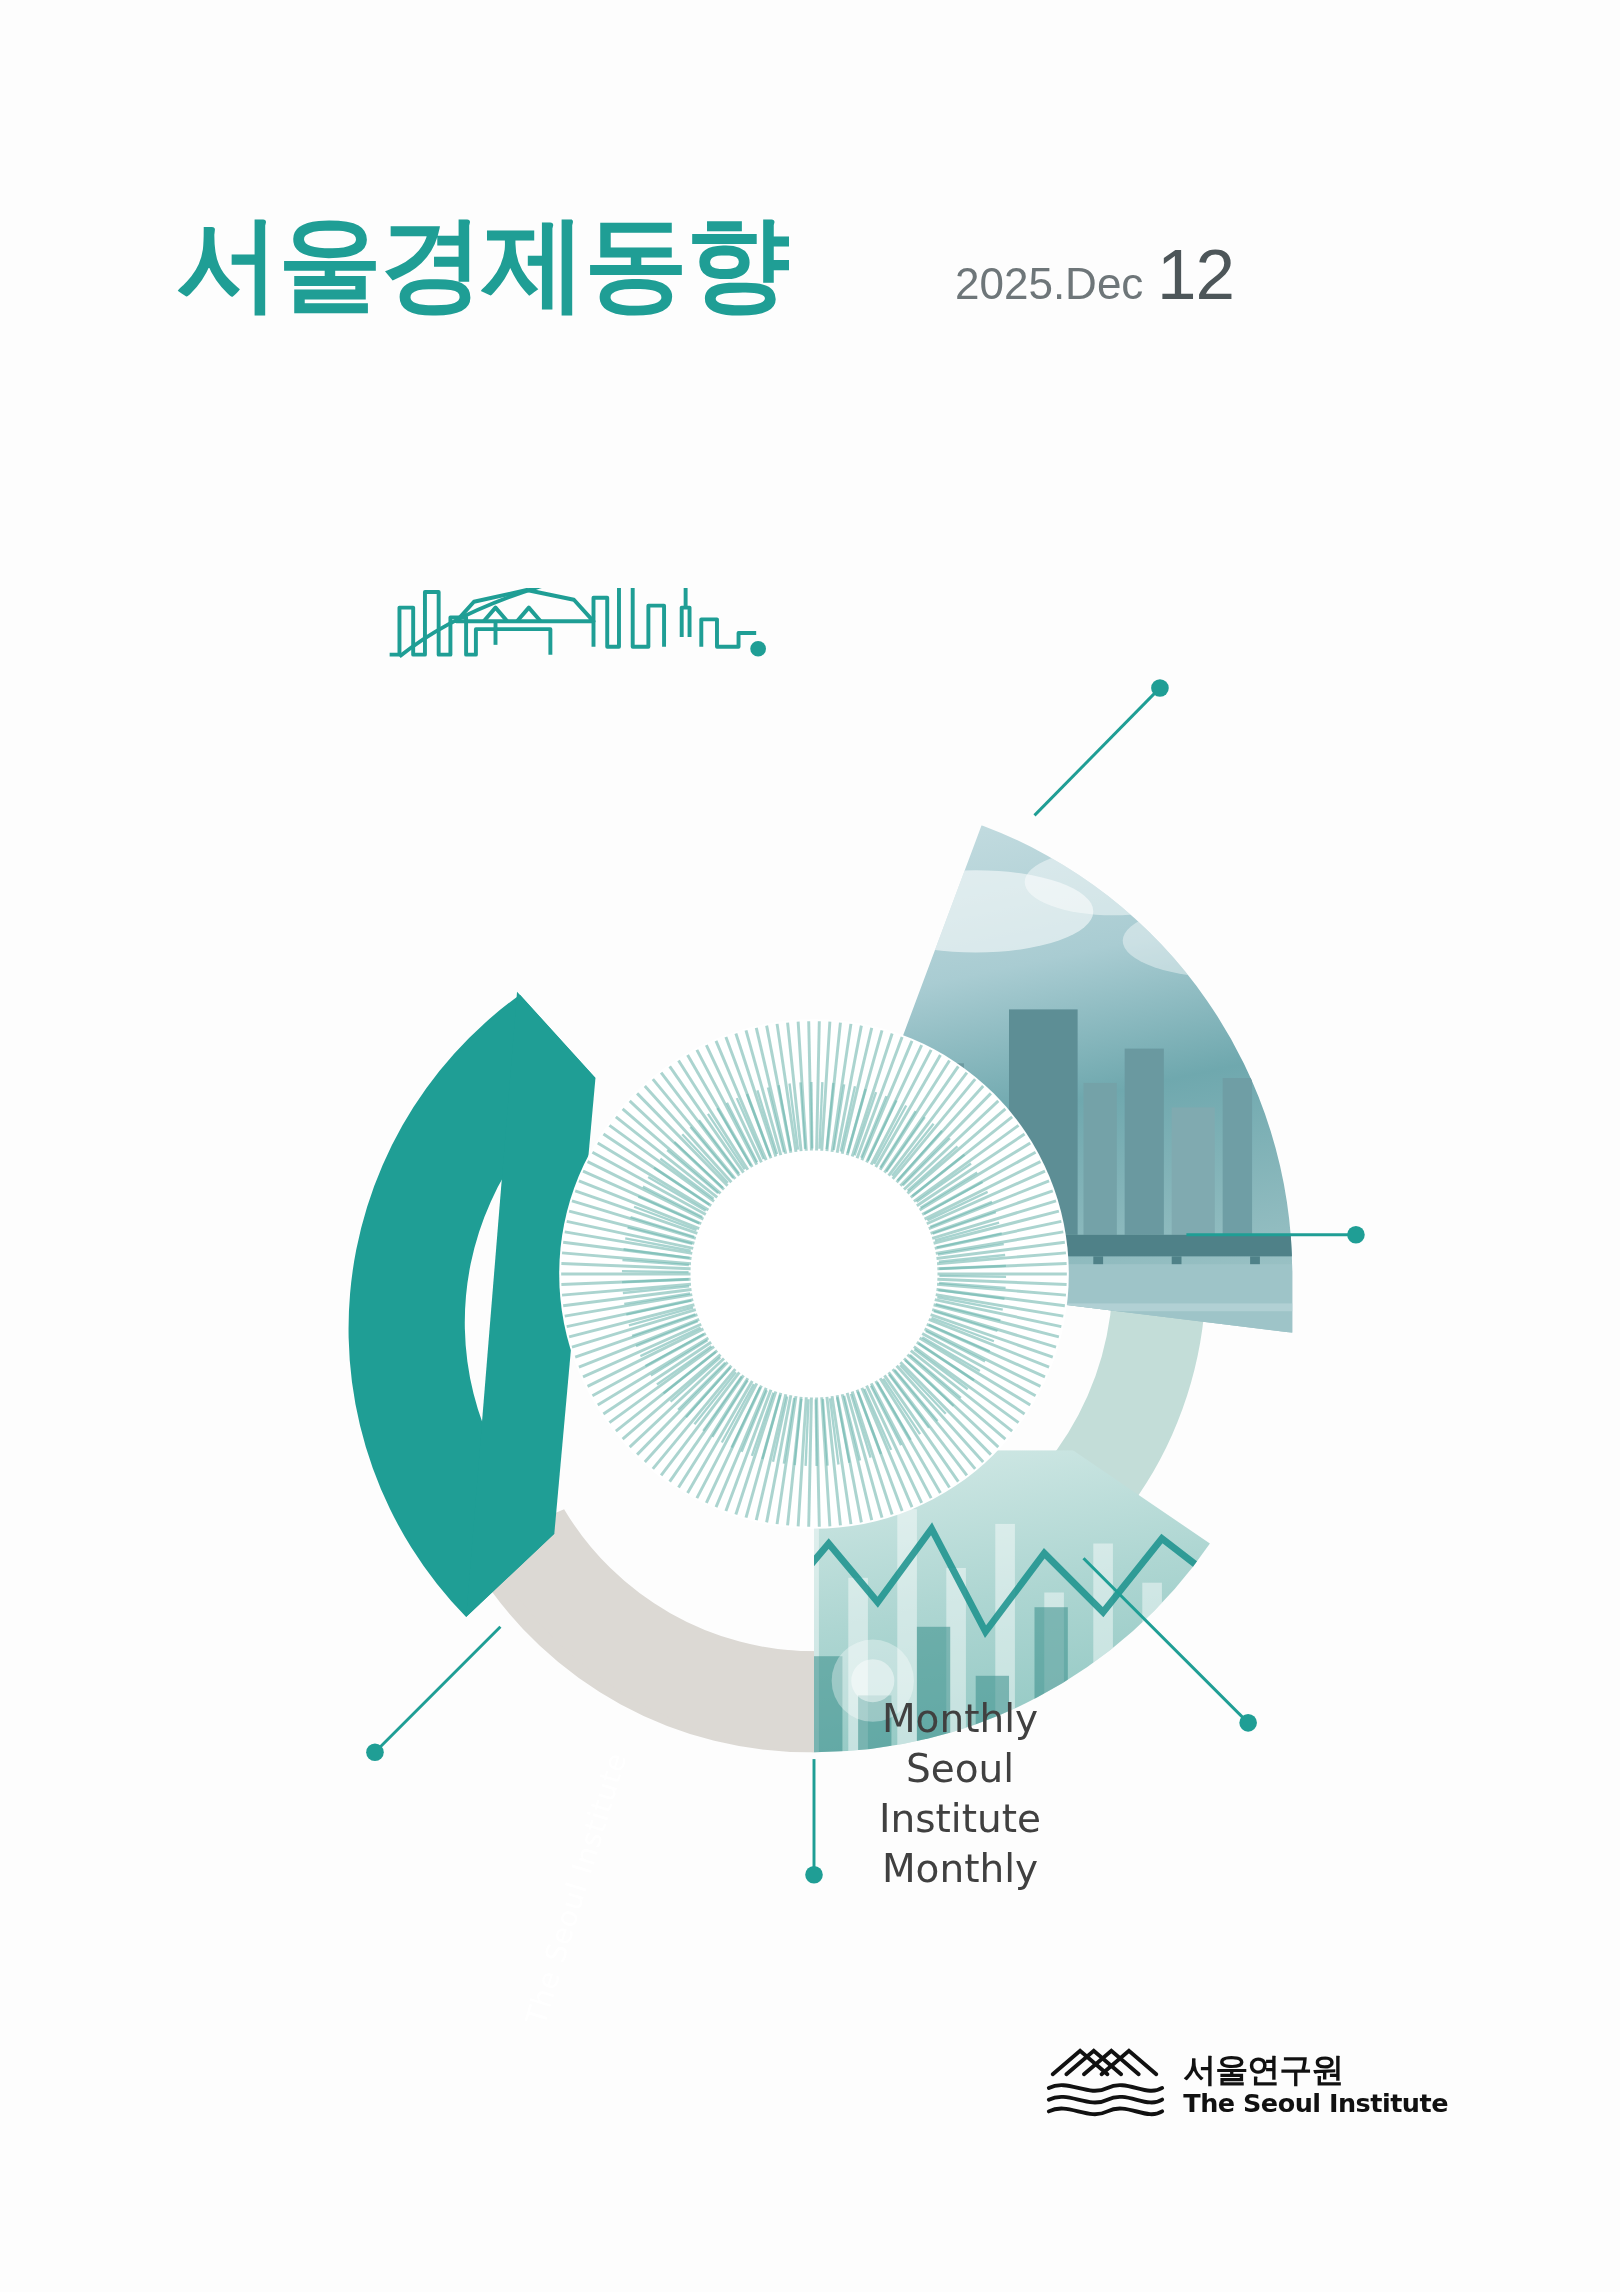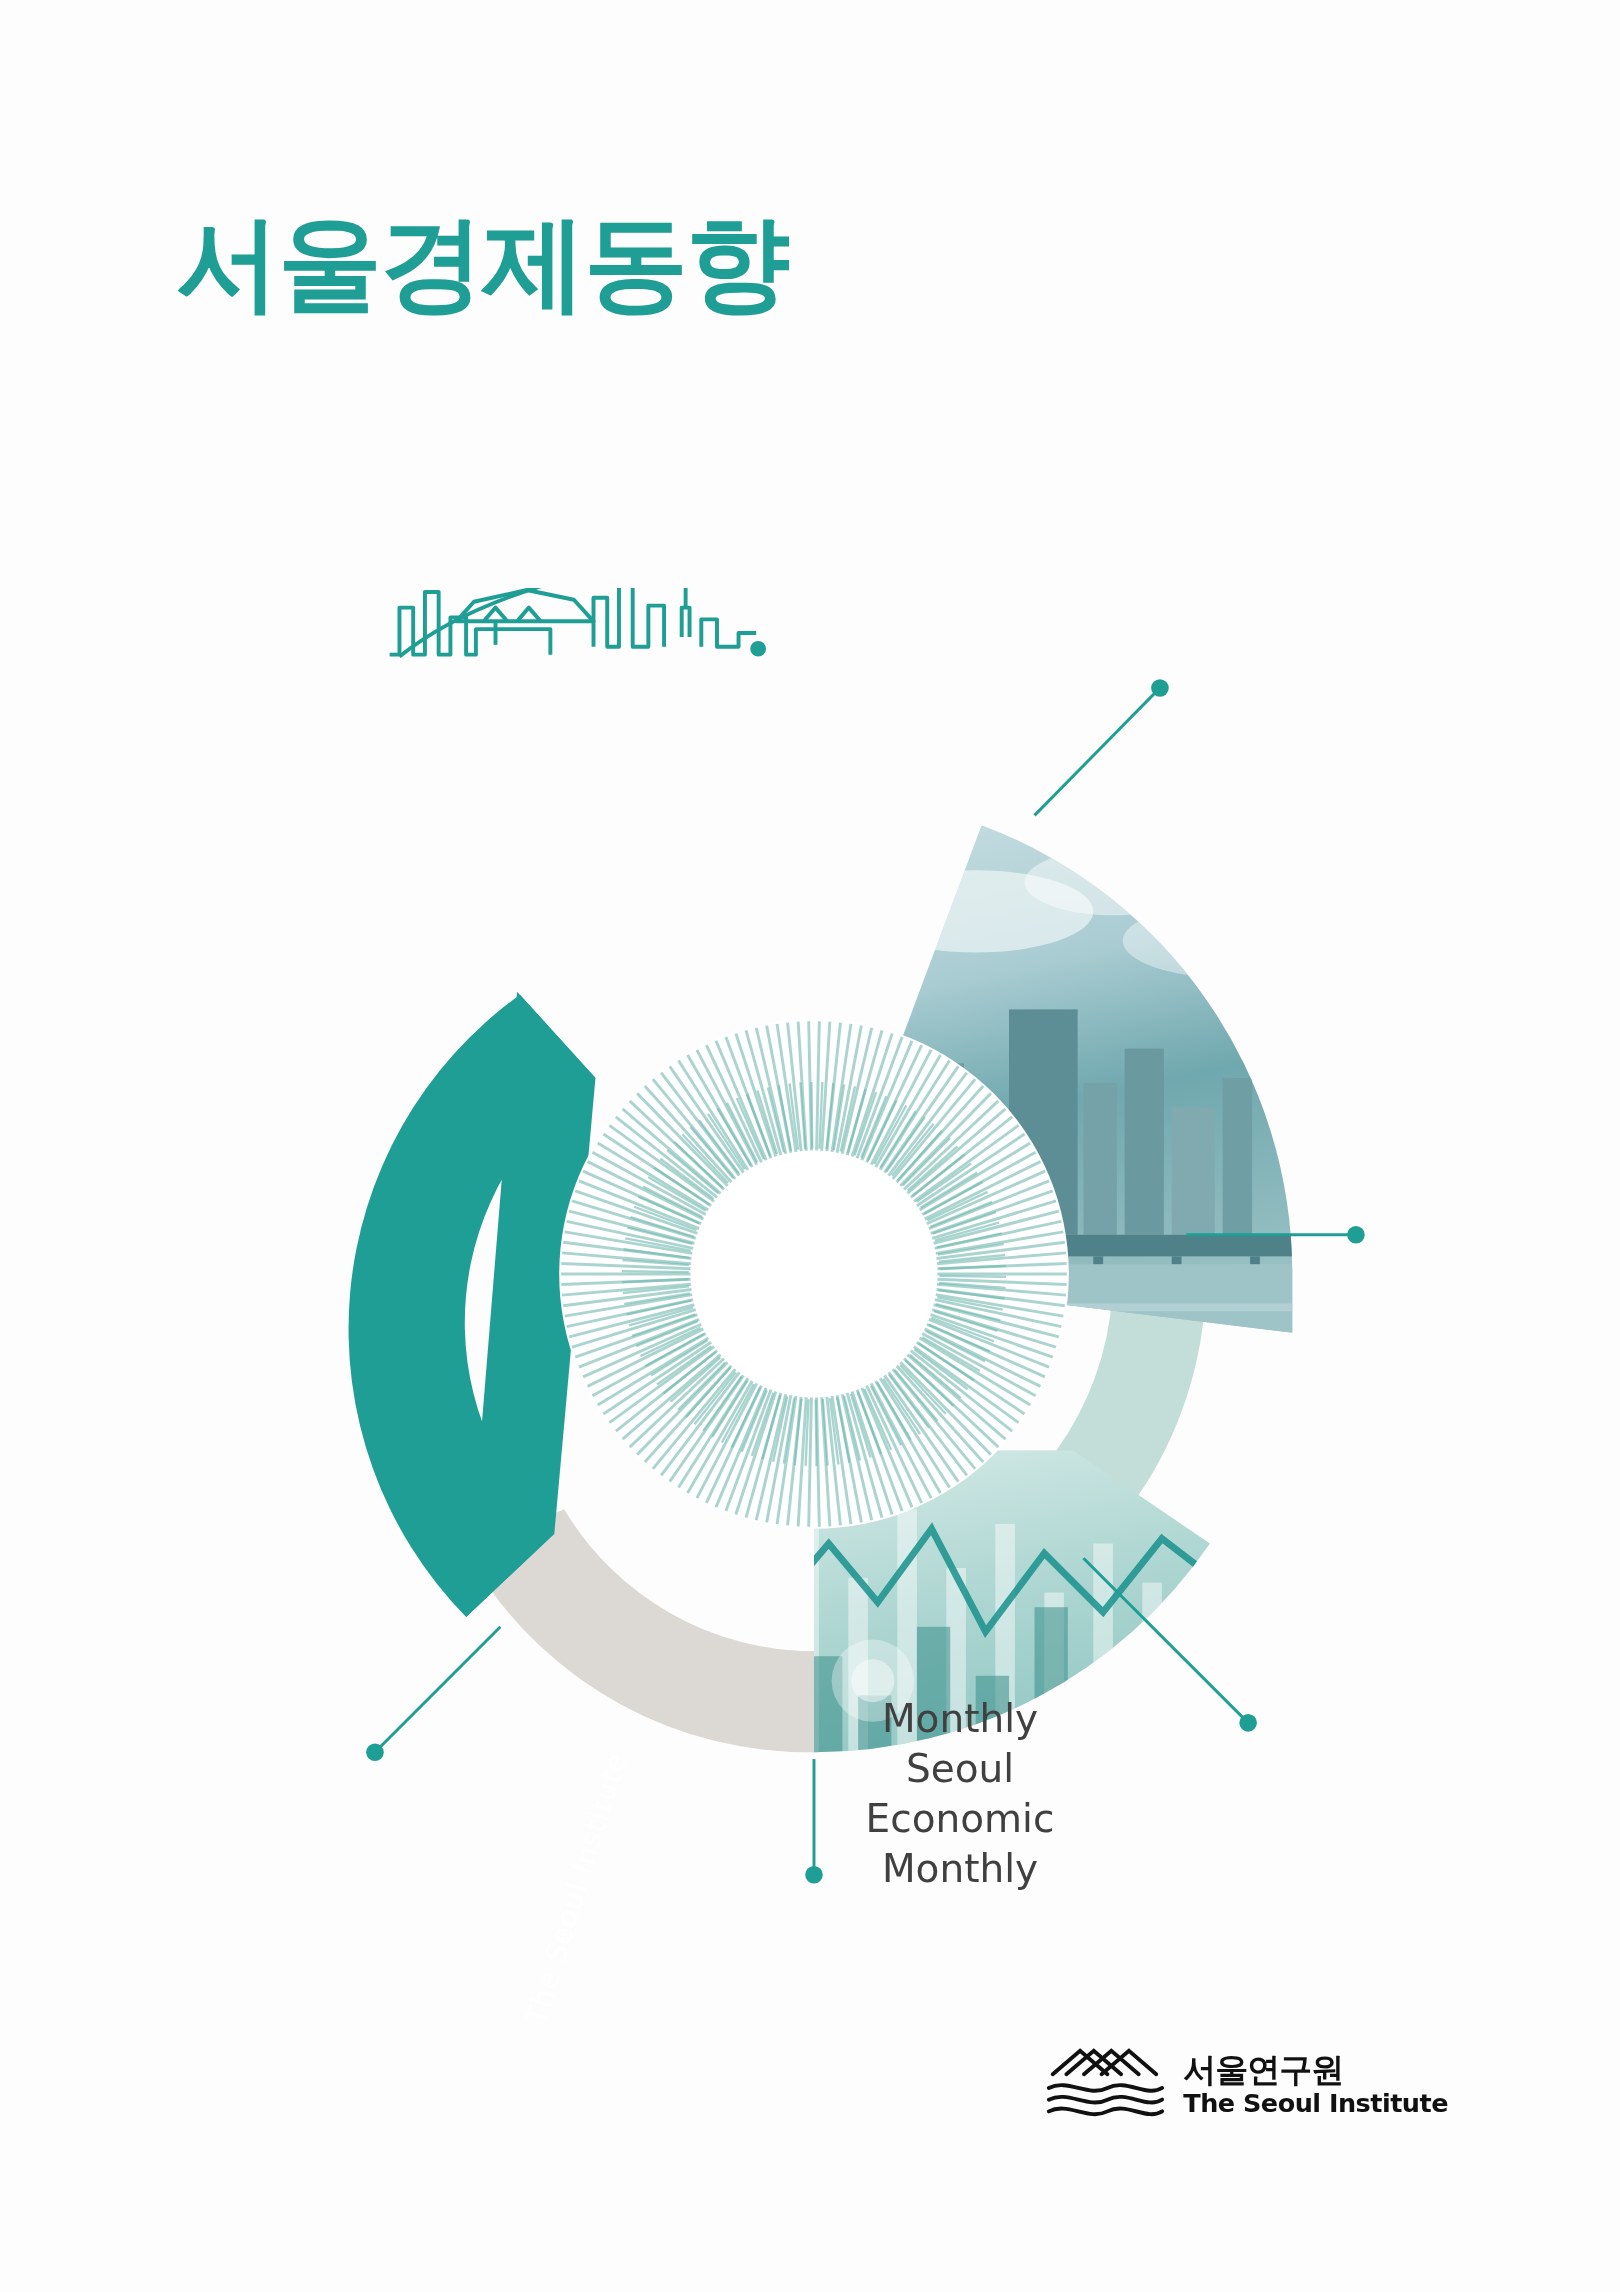--- a/index.html
+++ b/index.html
@@ -126,20 +126,24 @@
     font-weight: bold;
     color: #111111;
     letter-spacing: -0.5px;
   }
 </style>
 </head>
 <body>
 
 <div class="cover-header">
   <div class="cover-title">서울경제동향</div>
+  <div class="cover-date-wrap">
+    <span class="cover-date">2025.Dec</span>
+    <span class="cover-month">12</span>
+  </div>
 </div>
 
 <div class="cover-graphic">
   <svg viewBox="0 0 1310 1400" xmlns="http://www.w3.org/2000/svg">
     <defs>
 
       <linearGradient id="photoTR" x1="0" y1="0" x2="0.2" y2="1">
         <stop offset="0%" stop-color="#cfe3e6"></stop>
         <stop offset="38%" stop-color="#a9ccd2"></stop>
         <stop offset="62%" stop-color="#6fa8ae"></stop>
@@ -562,21 +566,21 @@
       <circle cx="1208" cy="660" r="9"></circle>
       <circle cx="207" cy="1188" r="9"></circle>
       <circle cx="1098" cy="1158" r="9"></circle>
       <circle cx="655" cy="1313" r="9"></circle>
     </g>
   </svg>
 
   <div class="center-text">
     <div>Monthly</div>
     <div>Seoul</div>
-    <div>Economic</div>
+    <div>Institute</div>
     <div>Monthly</div>
   </div>
 
   <div class="ring-label">The Seoul Institute</div>
 </div>
 
 <div class="footer-logo">
   <svg class="logo-mark" viewBox="0 0 130 90">
     <g fill="none" stroke="#111111" stroke-width="4" stroke-linecap="round">
       <path d="M12,34 L40,10 L68,34"></path>

